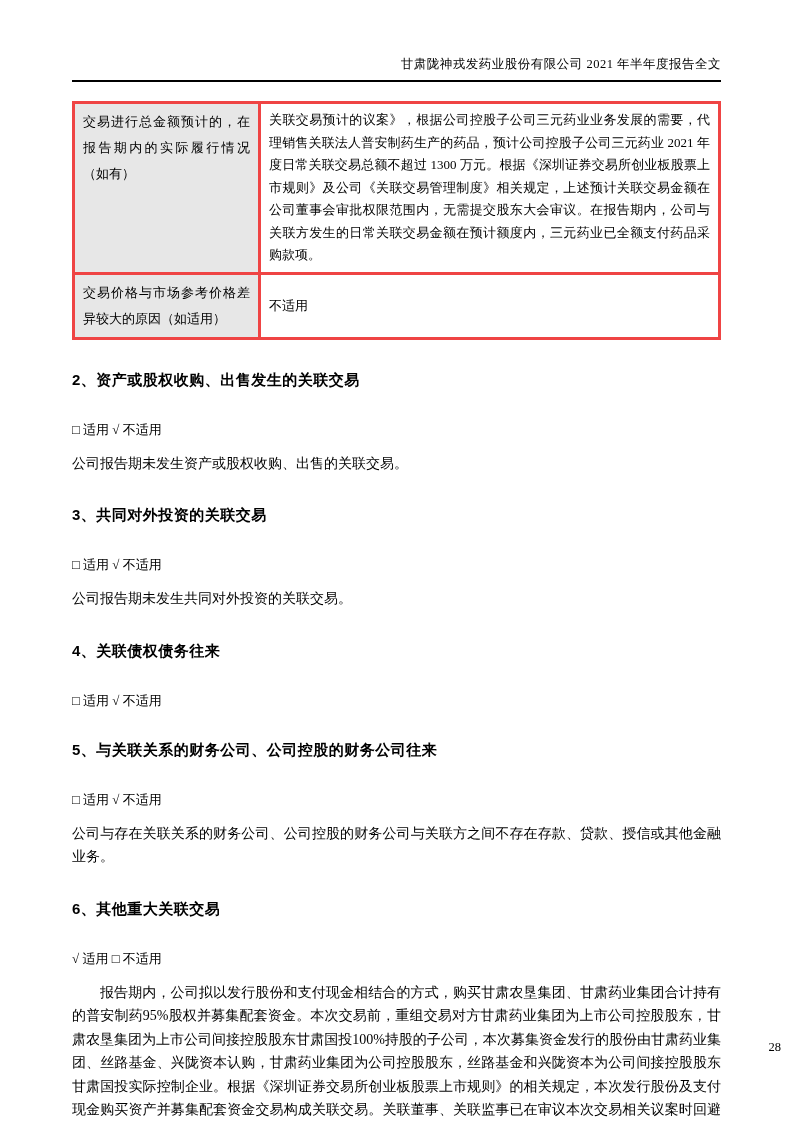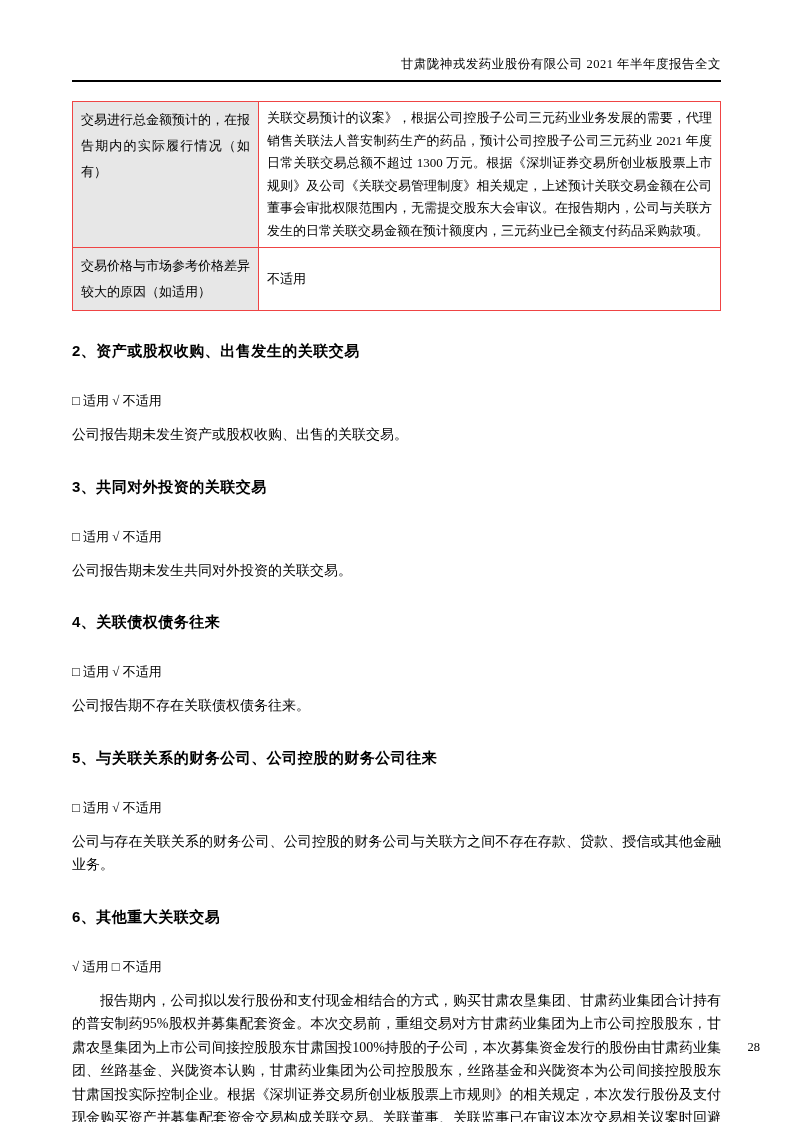--- a/index.html
+++ b/index.html
@@ -28,21 +28,21 @@
     border-bottom: 2px solid #000;
   }
 
   table.kv-table {
     width: 100%;
     margin-top: 19px;
     border-collapse: collapse;
     font-size: 13px;
   }
   table.kv-table td {
-    border: 1px solid #ef4444;
+    border: 3px solid #ef4444;
     padding: 5px 8px;
     text-align: justify;
   }
   td.cell-label {
     width: 186px;
     background: #e7e7e7;
     line-height: 26px;
     vertical-align: top;
   }
   td.cell-value {
@@ -70,21 +70,21 @@
     margin-top: 13px;
     text-align: justify;
   }
   .indent { text-indent: 2em; }
   .flow-para { margin-top: 0; }
   .para-group { margin-top: 13px; }
 
   .page-number {
     position: absolute;
     top: 1040px;
-    right: 33px;
+    right: 12px;
     font-size: 12.5px;
   }
 </style>
 </head>
 <body>
 
 <div class="page">
   <div class="content">
 
     <div class="page-header">甘肃陇神戎发药业股份有限公司 2021 年半年度报告全文</div>
@@ -110,21 +110,20 @@
 
     <div>
       <div class="section-heading">3、共同对外投资的关联交易</div>
       <div class="applicability">□ 适用 √ 不适用</div>
       <p class="body-text">公司报告期未发生共同对外投资的关联交易。</p>
     </div>
 
     <div>
       <div class="section-heading">4、关联债权债务往来</div>
       <div class="applicability">□ 适用 √ 不适用</div>
-      <p class="body-text">公司报告期不存在关联债权债务往来。</p>
     </div>
 
     <div>
       <div class="section-heading">5、与关联关系的财务公司、公司控股的财务公司往来</div>
       <div class="applicability">□ 适用 √ 不适用</div>
       <p class="body-text">公司与存在关联关系的财务公司、公司控股的财务公司与关联方之间不存在存款、贷款、授信或其他金融业务。</p>
     </div>
 
     <div>
       <div class="section-heading">6、其他重大关联交易</div>

